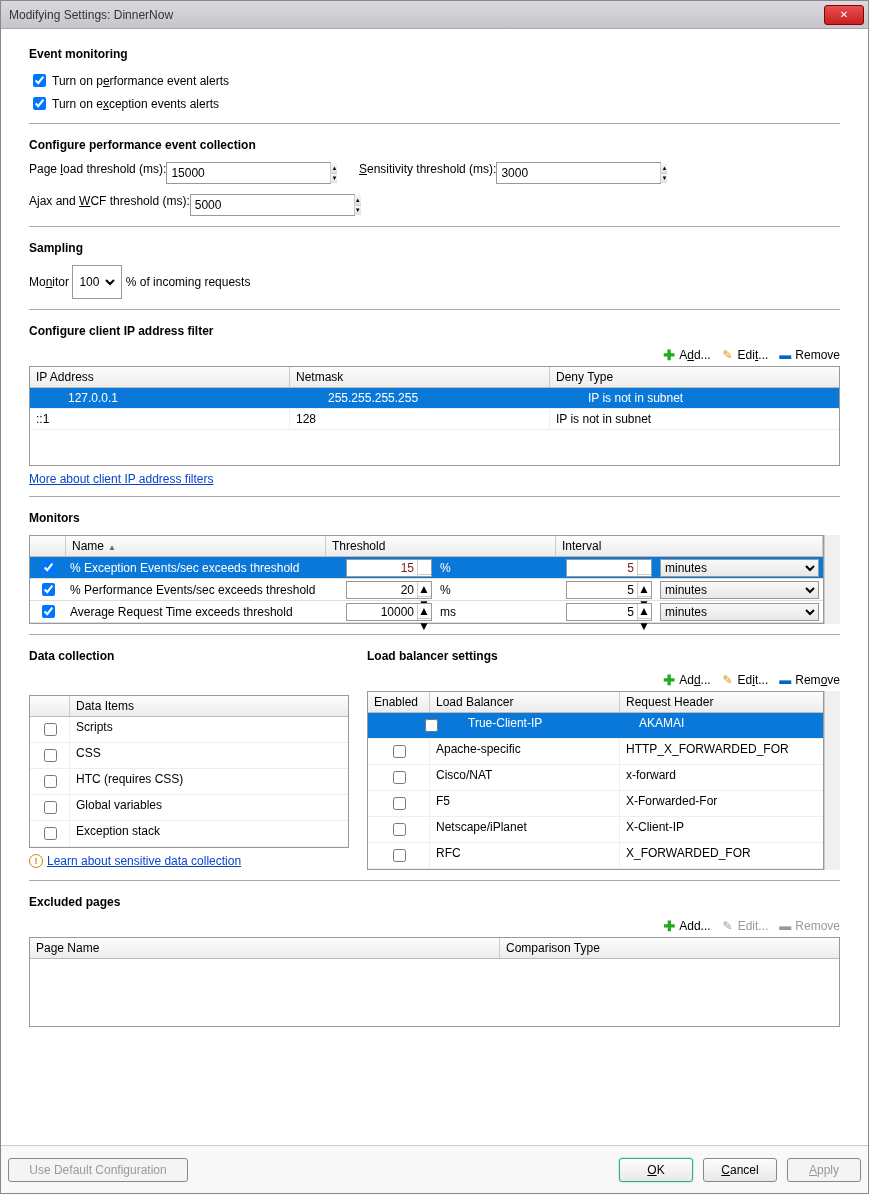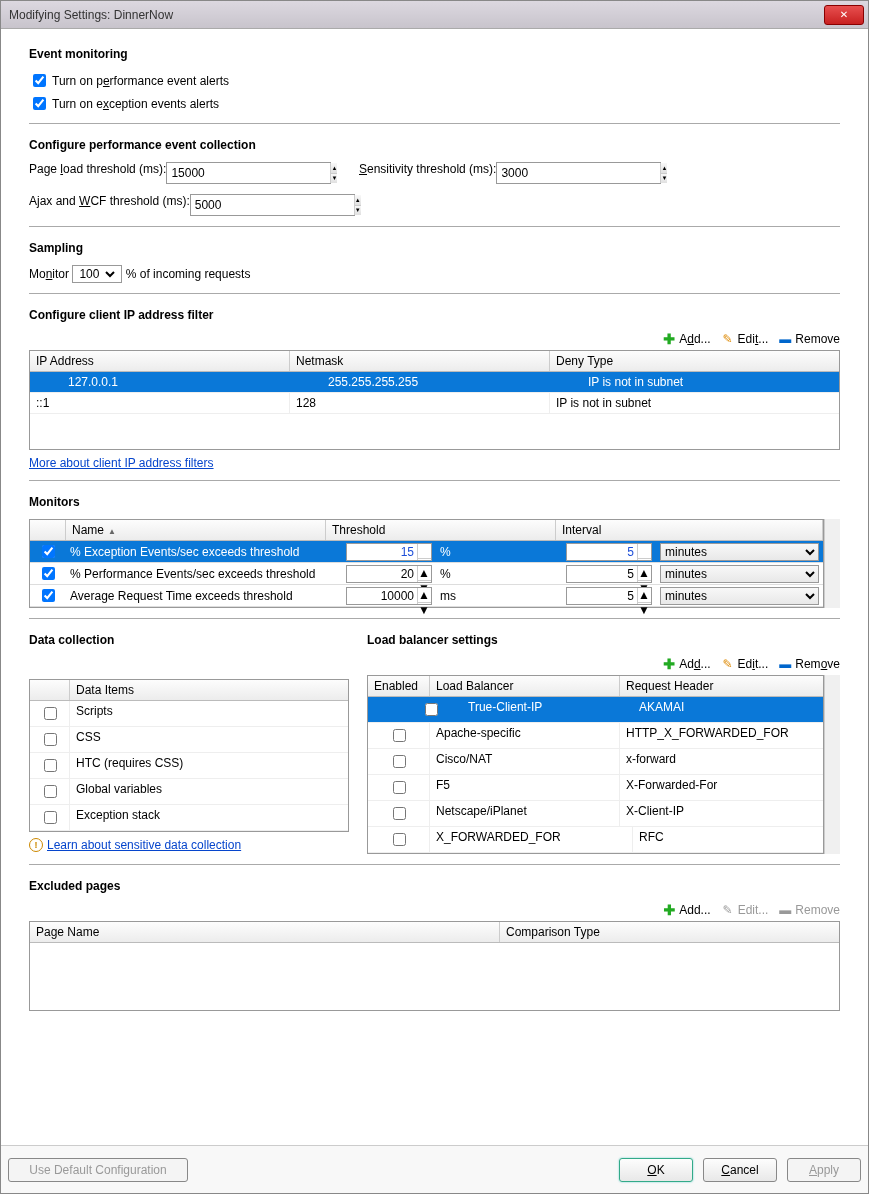--- a/index.html
+++ b/index.html
@@ -16,21 +16,21 @@
 .checkbox { width: 13px; height: 13px; margin-right: 6px; }
 .label { font-size: 12px; }
 .form-row { display: flex; gap: 20px; margin-bottom: 10px; }
 .form-col { display: flex; flex-direction: row; }
 .field-label { font-size: 12px; margin-bottom: 4px; }
 .spinbox { display: inline-flex; border: 1px solid #999; background: #fff; height: 22px; width: 165px; }
 .spinbox input { border: none; flex: 1; padding: 2px 4px; font-size: 12px; outline: none; }
 .spinbox .spin-btns { width: 16px; display: flex; flex-direction: column; border-left: 1px solid #ccc; }
 .spinbox .spin-up, .spinbox .spin-down { flex: 1; background: linear-gradient(#f8f8f8,#e0e0e0); font-size: 6px; display: flex; align-items: center; justify-content: center; cursor: pointer; }
 .spin-up { border-bottom: 1px solid #ccc; }
-.dropdown { display: inline-flex; border: 1px solid #999; background: #fff; height: 18px; }
+.dropdown { display: inline-flex; border: 1px solid #999; background: #fff; height: 34px; }
 .dropdown select { border: none; background: transparent; font-size: 12px; padding: 0 2px; outline: none; }
 .toolbar { display: flex; justify-content: flex-end; gap: 10px; margin-bottom: 4px; }
 .link-btn { display: inline-flex; align-items: center; gap: 3px; color: #000; font-size: 12px; cursor: pointer; }
 .link-btn.disabled { color: #999; }
 .link-btn .ico { width: 14px; height: 14px; display: inline-flex; align-items: center; justify-content: center; }
 .icon-add { color: #2a2; font-weight: bold; font-size: 14px; }
 .icon-edit { color: #d80; font-size: 12px; }
 .icon-remove { color: #06c; font-size: 12px; }
 .grid { border: 1px solid #999; background: #fff; }
 .grid-header { display: flex; background: linear-gradient(#fdfdfd,#ececec); border-bottom: 1px solid #bbb; }
@@ -48,21 +48,21 @@
 .monitors-table { border: 1px solid #999; }
 .monitors-header { display: flex; background: linear-gradient(#fdfdfd,#ececec); border-bottom: 1px solid #bbb; }
 .monitors-header .mh { padding: 3px 6px; border-right: 1px solid #ccc; font-size: 12px; }
 .mrow { display: flex; border-bottom: 1px solid #ddd; align-items: center; height: 22px; }
 .mrow.selected { background: #0a78d8; color: #fff; }
 .mcell { padding: 0 4px; display: flex; align-items: center; height: 100%; }
 .mini-spin { display: inline-flex; border: 1px solid #999; background: #fff; height: 18px; }
 .mini-spin input { border: none; width: 70px; text-align: right; padding: 0 3px; font-size: 12px; outline: none; }
 .mini-spin .spin-btns { width: 14px; display: flex; flex-direction: column; border-left: 1px solid #ccc; }
 .mini-select { border: 1px solid #999; height: 18px; font-size: 12px; background: linear-gradient(#f8f8f8,#e8e8e8); }
-.mrow.selected .mini-spin input { background: #fff; color: #1d4ed8; }
+.mrow.selected .mini-spin input { background: #fff; color: #7f1d1d; }
 .scrollbar-v { width: 16px; background: #f0f0f0; border-left: 1px solid #ccc; }
 .footer { height: 48px; border-top: 1px solid #ccc; display: flex; align-items: center; padding: 0 7px; gap: 10px; background: #f8f8f8; }
 .footer .spacer { flex: 1; }
 .btn { min-width: 74px; height: 24px; border: 1px solid #888; background: linear-gradient(#fdfdfd,#e8e8e8); font-size: 12px; cursor: pointer; border-radius: 3px; }
 .btn.disabled { color: #999; background: #f4f4f4; cursor: default; }
 .btn.default { border: 1px solid #3a8; box-shadow: 0 0 2px #6cc; }
 .underline-letter { text-decoration: underline; }
 .sort-tri { font-size: 8px; color: #666; margin-left: 4px; }
 </style>
 </head>
@@ -355,22 +355,22 @@
                     <div class="gc" style="width:190px">F5</div>
                     <div class="gc" style="flex:1">X-Forwarded-For</div>
                   </div>
                   <div class="grid-row">
                     <div class="gc" style="width:62px;text-align:center"><input type="checkbox" style=""></div>
                     <div class="gc" style="width:190px">Netscape/iPlanet</div>
                     <div class="gc" style="flex:1">X-Client-IP</div>
                   </div>
                   <div class="grid-row">
                     <div class="gc" style="width:62px;text-align:center"><input type="checkbox" style=""></div>
+                    <div class="gc" style="width:190px">RFC</div>
                     <div class="gc" style="flex:1">X_FORWARDED_FOR</div>
-                    <div class="gc" style="width:190px">RFC</div>
                   </div>
                 </div>
         </div>
         <div class="scrollbar-v"></div>
         </div>
       </div>
     </div>
     <hr class="hr">
 
     <div class="section-title">Excluded pages</div>

